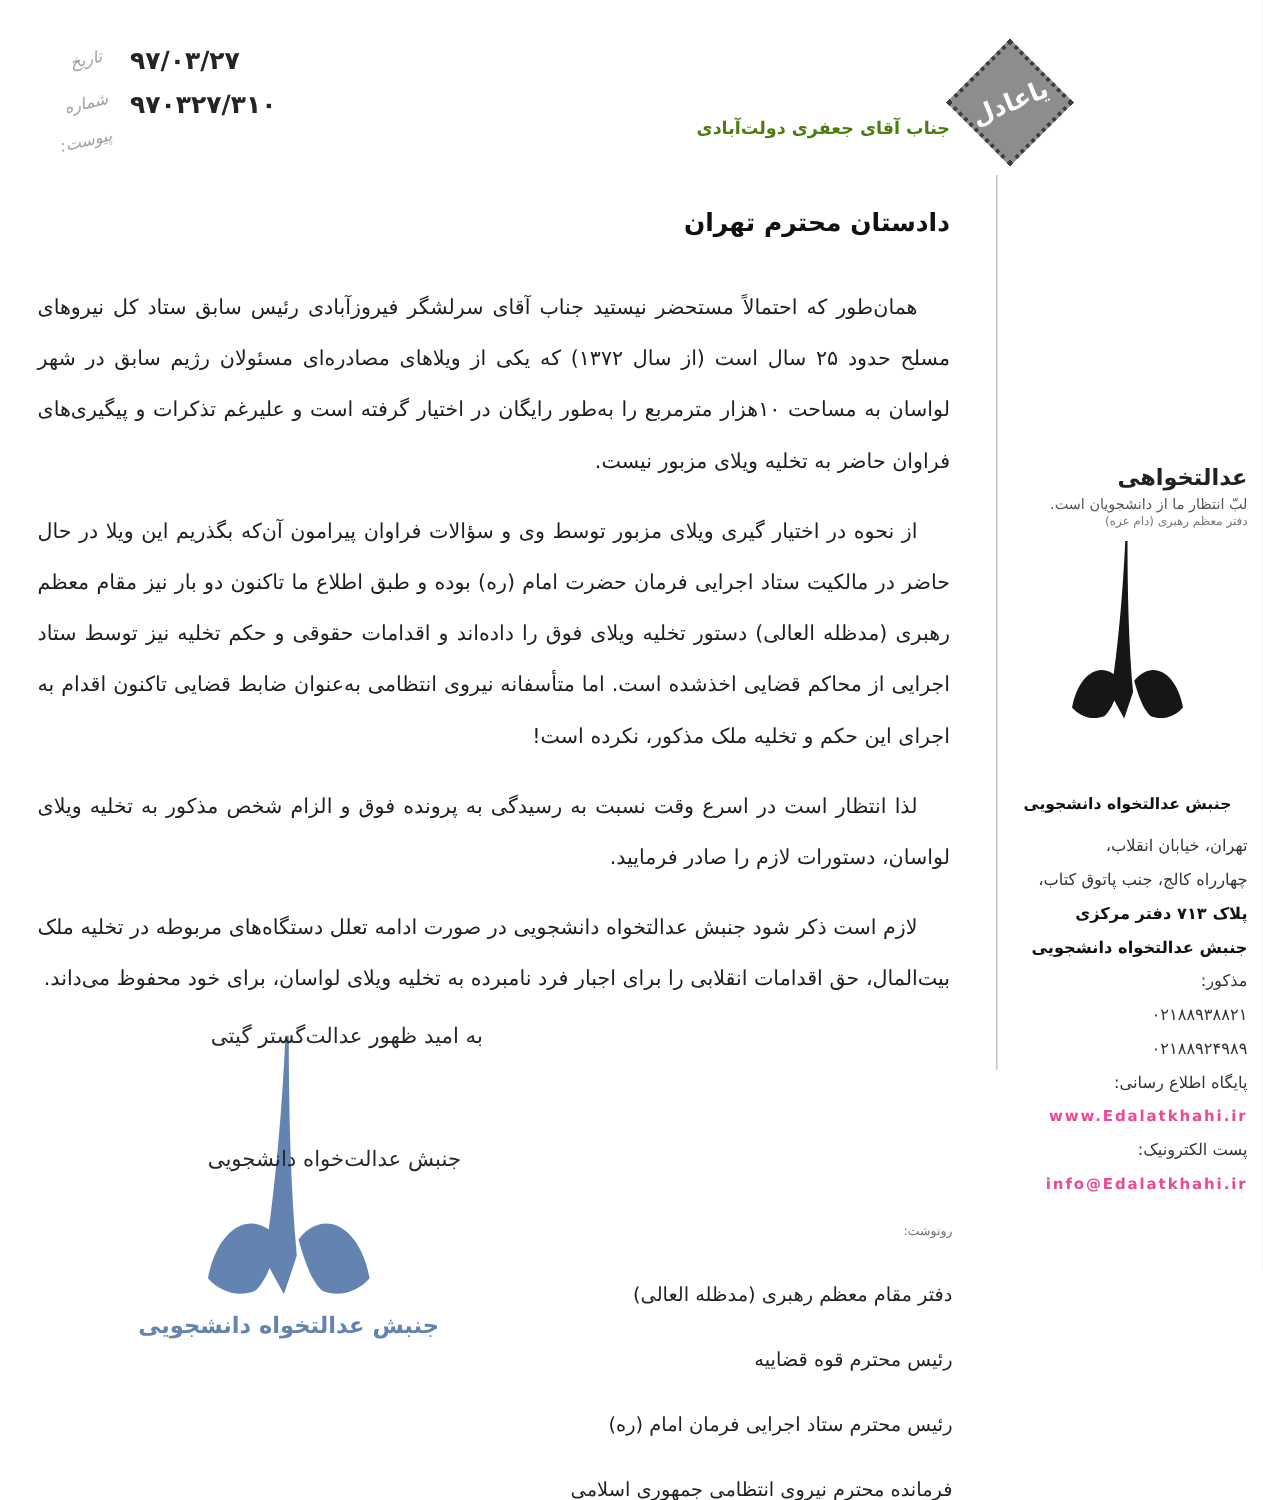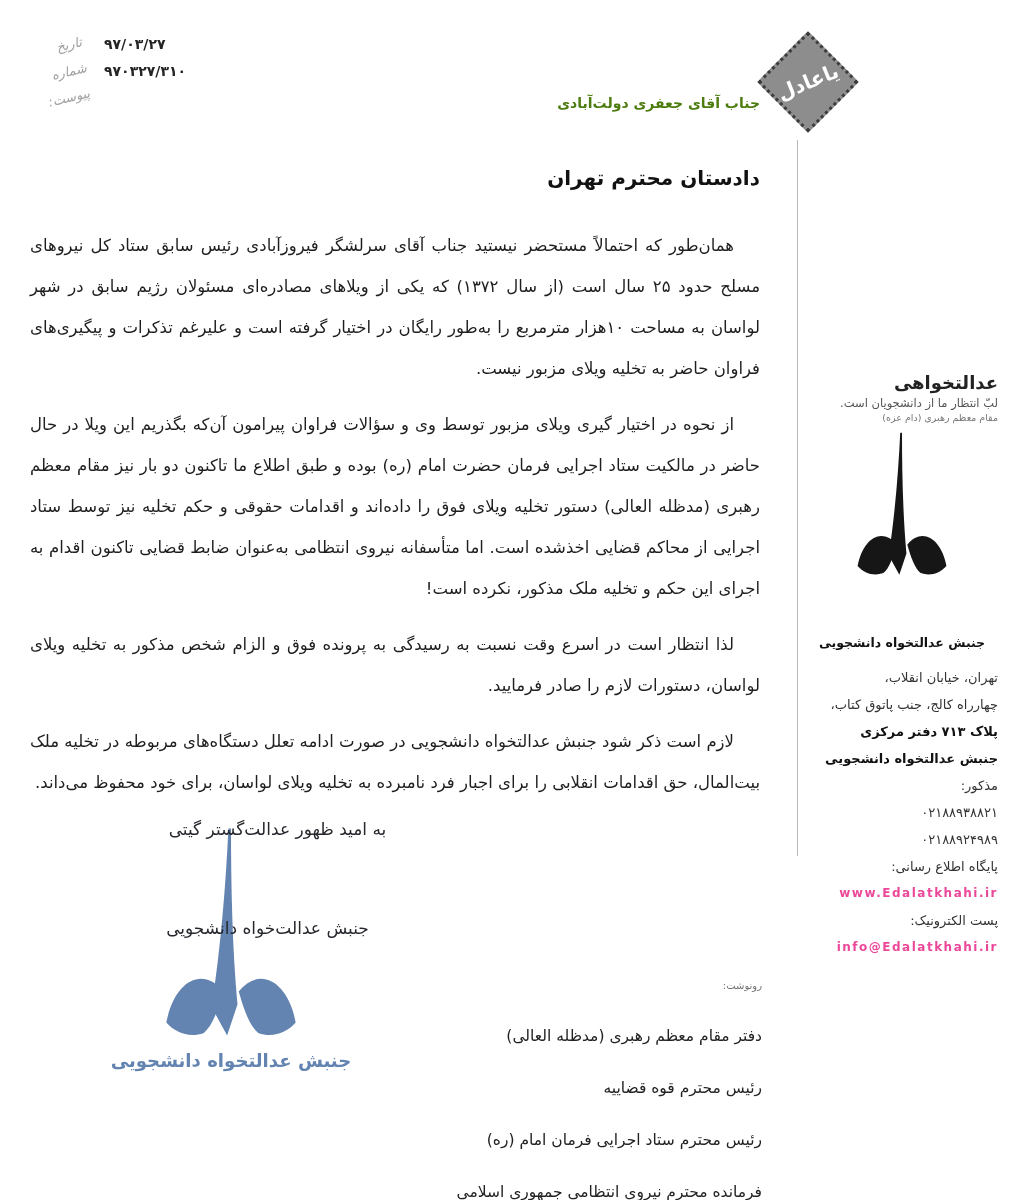--- a/index.html
+++ b/index.html
@@ -9,21 +9,21 @@
     position:relative; width:1010px; height:1200px; margin:0 auto;
     background:#ffffff; overflow:hidden; direction:rtl; color:#1c1c1c;
   }
 
   
   .meta { position:absolute; left:40px; top:36px; width:190px; direction:rtl; }
   .meta-row { display:flex; flex-direction:row-reverse; justify-content:flex-start;
               align-items:center; margin-bottom:11px; }
   .meta-label { display:inline-block; transform:rotate(-13deg); color:#a0a0a0;
                 font-size:13px; font-style:italic; width:58px; text-align:center; }
-  .meta-value { font-size:14px; font-weight:bold; color:#242424; letter-spacing:1px;
+  .meta-value { font-size:20px; font-weight:bold; color:#242424; letter-spacing:1px;
                 width:128px; text-align:left; padding-left:6px; }
 
   
   .diamond-wrap { position:absolute; left:772px; top:46px; width:72px; height:72px; }
   .diamond { width:72px; height:72px; transform:rotate(45deg);
              background:#8d8d8d; border:3px dotted #3c3c3c;
              display:flex; align-items:center; justify-content:center; }
   .diamond span { display:inline-block; transform:rotate(-67deg);
                   color:#ffffff; font-size:20px; font-weight:bold; }
 
@@ -94,21 +94,21 @@
     <div class="diamond">
       <span>یاعادل</span>
     </div>
   </div>
 
   <div class="vline"></div>
 
   <div class="sidebar">
     <div class="sb-headline">عدالتخواهی</div>
     <div class="sb-quote">لبّ انتظار ما از دانشجویان است.</div>
-    <div class="sb-attrib">مقام معظم رهبری (دام عزه)</div>
+    <div class="sb-attrib">دفتر معظم رهبری (دام عزه)</div>
 
     <div class="sb-stamp">
       <svg viewBox="0 0 200 232">
         <defs>
           <path id="ringPathA" d="M100,14 a81,81 0 1,1 -0.01,0 Z" fill="none"></path>
         </defs>
         <text font-size="12.5" fill="currentColor">
           <textPath href="#ringPathA">جنبش عدالتخواه دانشجویی ـ جنبش عدالتخواه دانشجویی ـ جنبش عدالتخواه دانشجویی</textPath>
         </text>
         <path d="M98,2 C96,45 92,95 85,140 L97,162 L105,138 C101,95 100,45 100,2 Z" fill="currentColor"></path>

